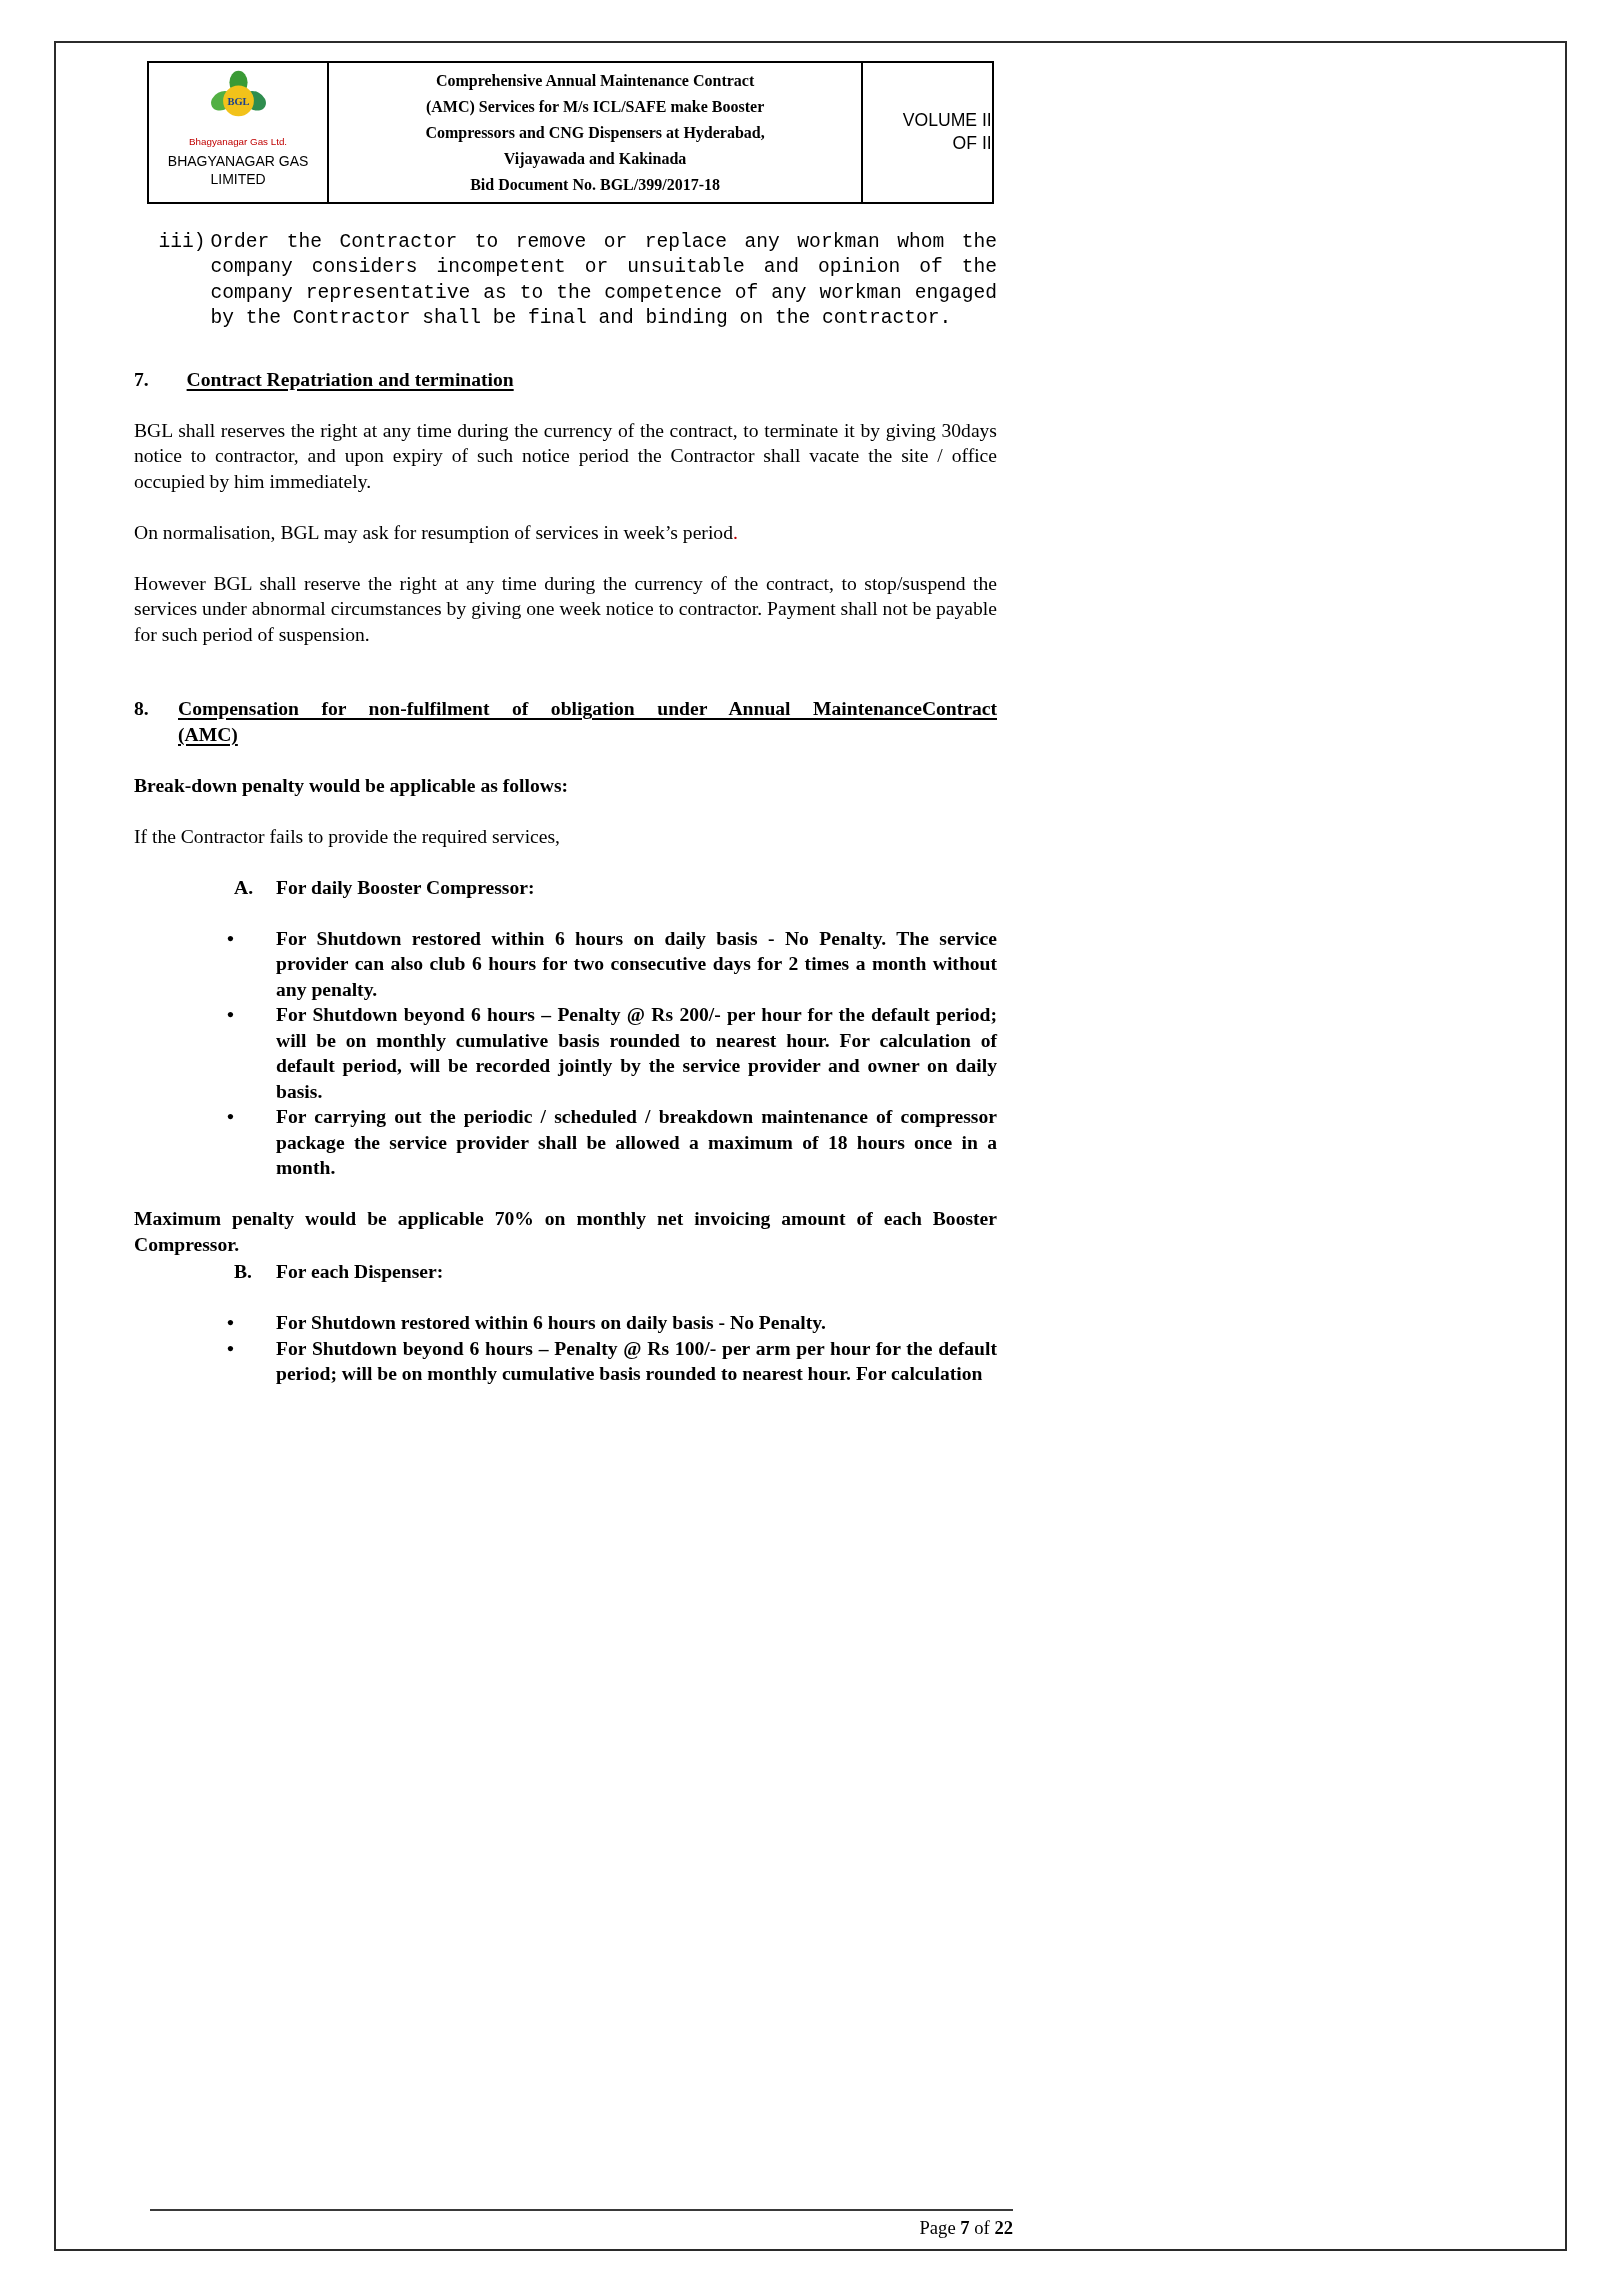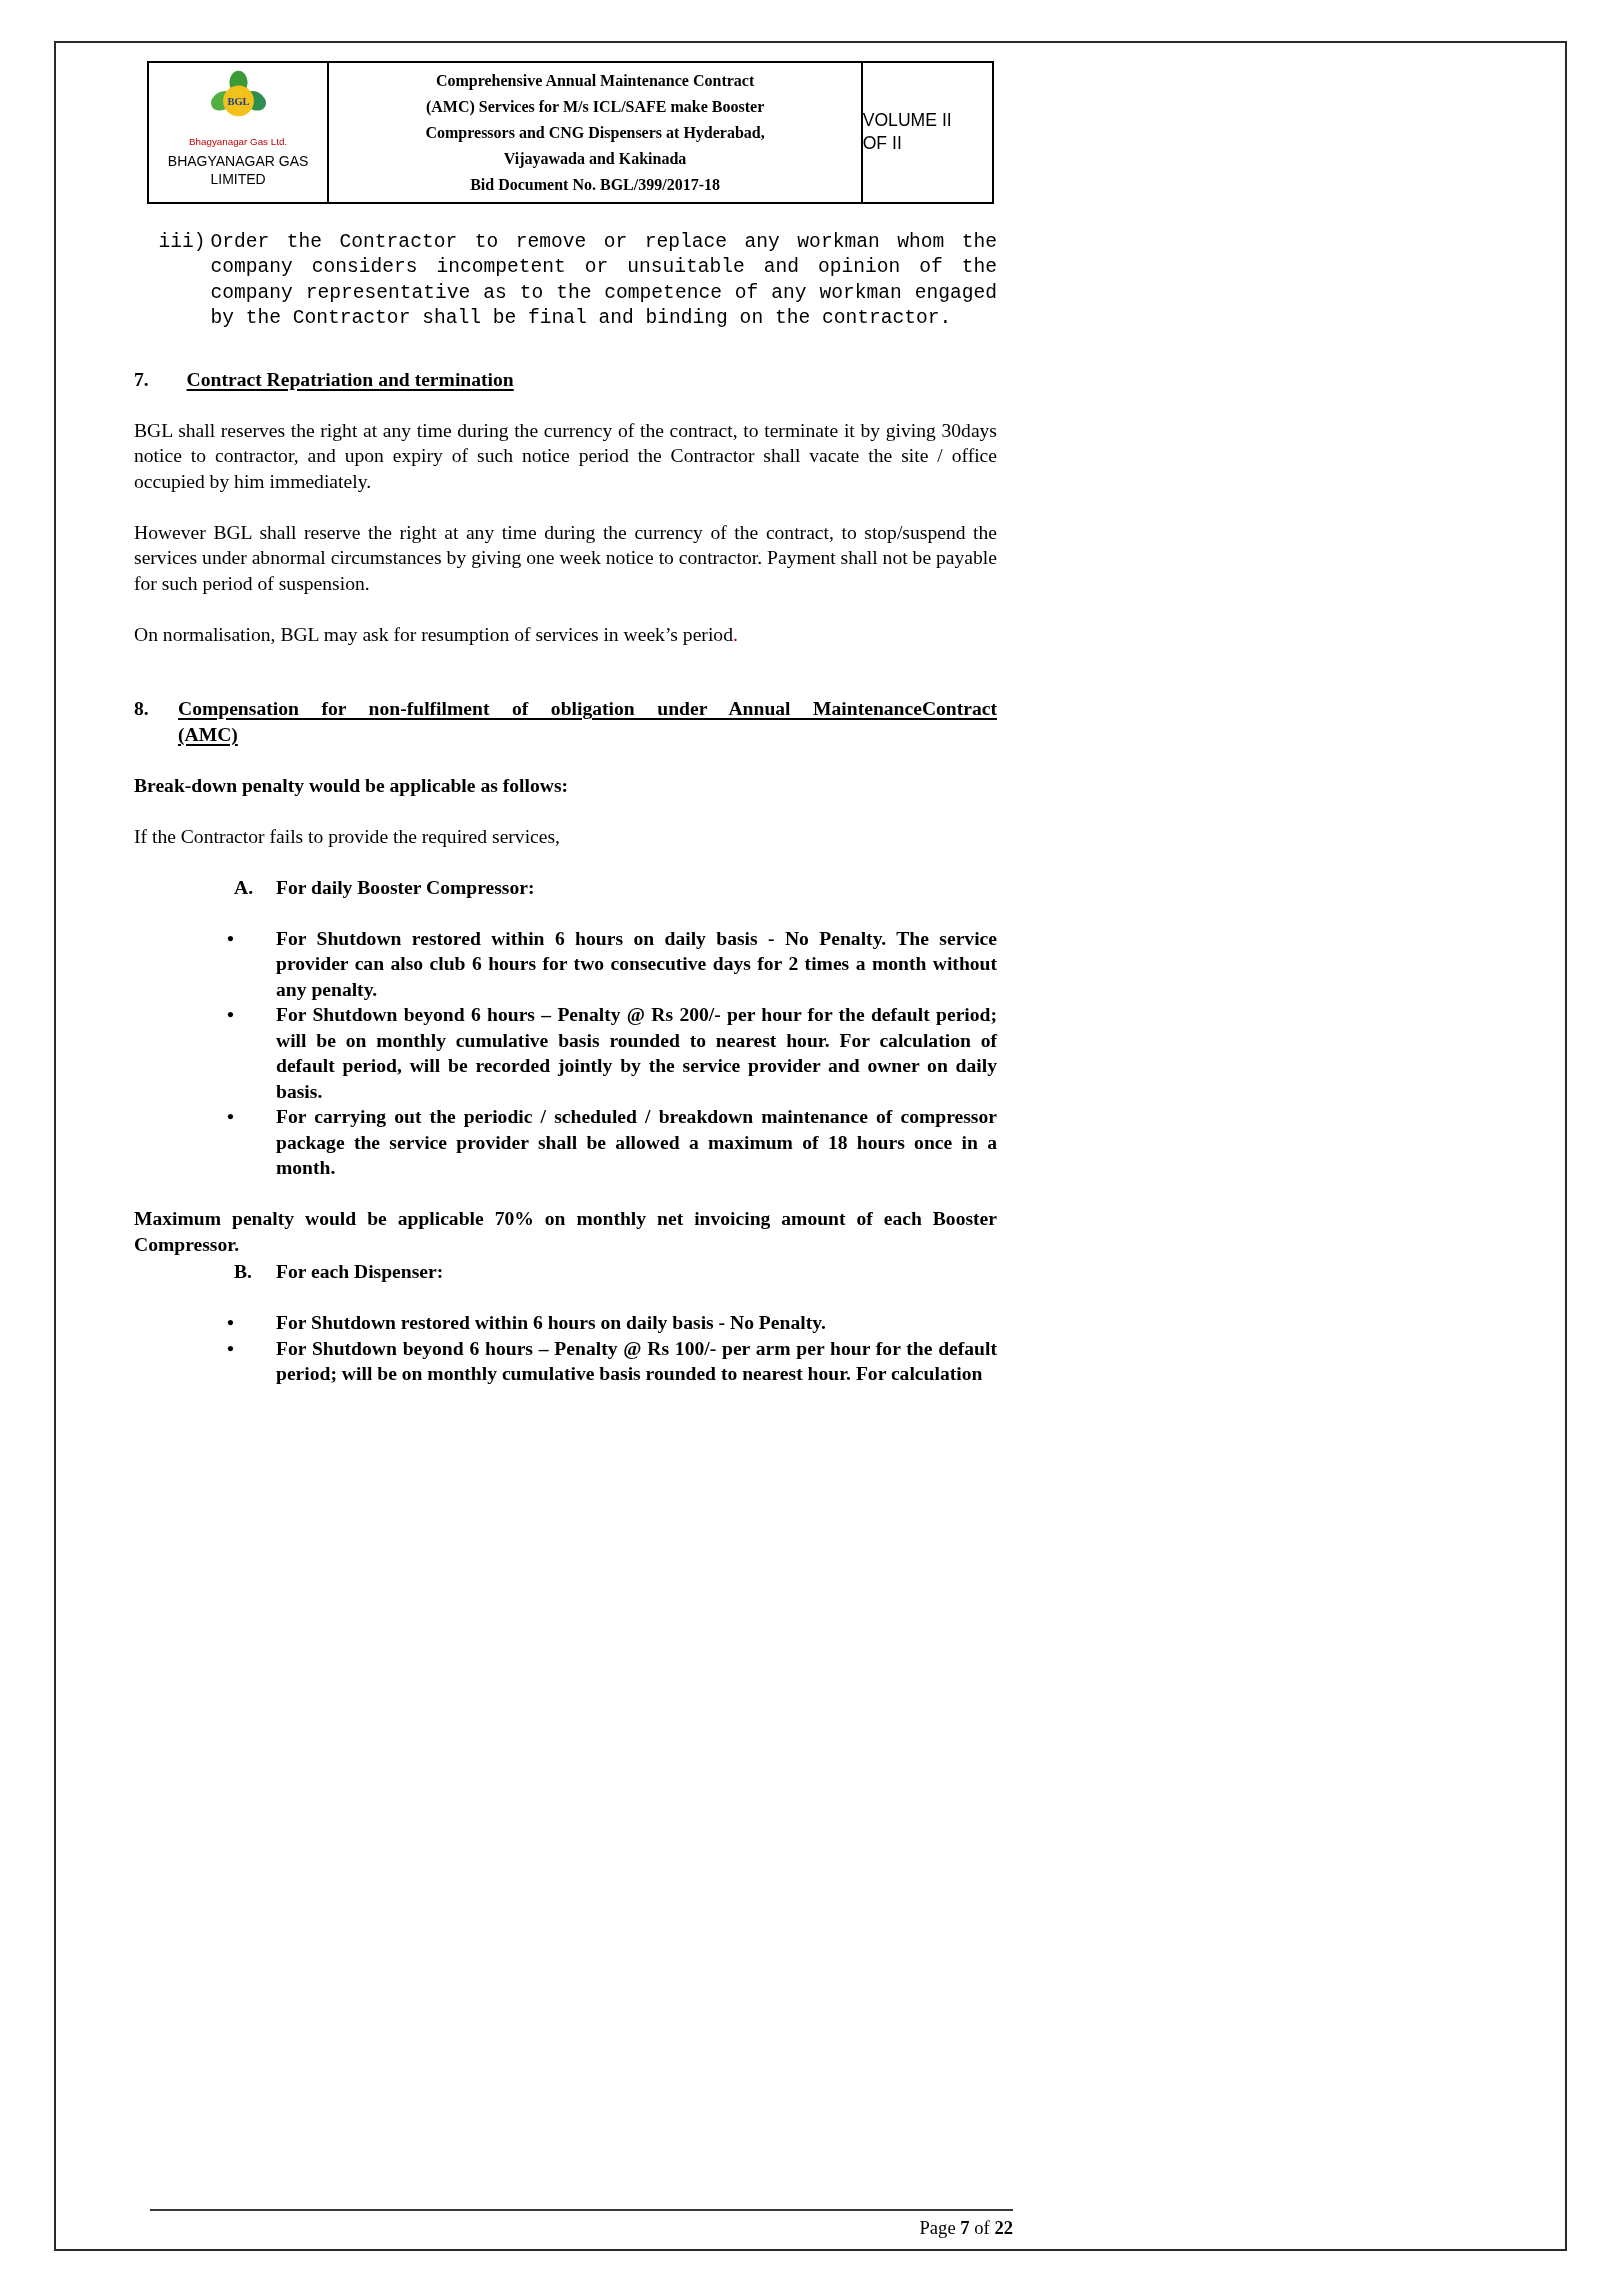--- a/index.html
+++ b/index.html
@@ -49,21 +49,21 @@
     padding: 5.9px 7.8px 3.9px;
     font-weight: bold;
     font-size: 16px;
     line-height: 26px;
   }
   .cell-volume {
     width: 129px;
     flex: none;
     display: flex;
     flex-direction: column;
-    align-items: flex-start;
+    align-items: flex-end;
     justify-content: center;
     font-family: "Liberation Sans", sans-serif;
     font-size: 17.6px;
     line-height: 23.5px;
   }
   .logo-sub {
     font-size: 9.8px;
     line-height: 10.8px;
     color: #c00000;
     font-family: "Liberation Sans", sans-serif;
@@ -176,25 +176,25 @@
     </div>
 
     <div class="bt h7">
       <span>7.</span>
       <span> </span>
       <span class="underline">Contract Repatriation and termination</span>
     </div>
 
     <div class="bt para justify">BGL shall reserves the right at any time during the currency of the contract, to terminate it by giving 30days notice to contractor, and upon expiry of such notice period the Contractor shall vacate the site / office occupied by him immediately.</div>
 
-    <div class="bt para justify">However BGL shall reserve the right at any time during the currency of the contract, to stop/suspend the services under abnormal circumstances by giving one week notice to contractor. Payment shall not be payable for such period of suspension.</div>
-
     <div class="bt para3">
       <span>On normalisation, BGL may ask for resumption of services in week’s period</span><span class="red">.</span>
     </div>
+
+    <div class="bt para justify">However BGL shall reserve the right at any time during the currency of the contract, to stop/suspend the services under abnormal circumstances by giving one week notice to contractor. Payment shall not be payable for such period of suspension.</div>
 
     <div class="bt h8">
       <span class="num">8.</span>
       <div class="h8-body">
         <div class="h8-line1">Compensation for non-fulfilment of obligation under Annual MaintenanceContract</div>
         <div><span class="h8-line2">(AMC)</span></div>
       </div>
     </div>
 
     <div class="bt para bold">Break-down penalty would be applicable as follows:</div>

